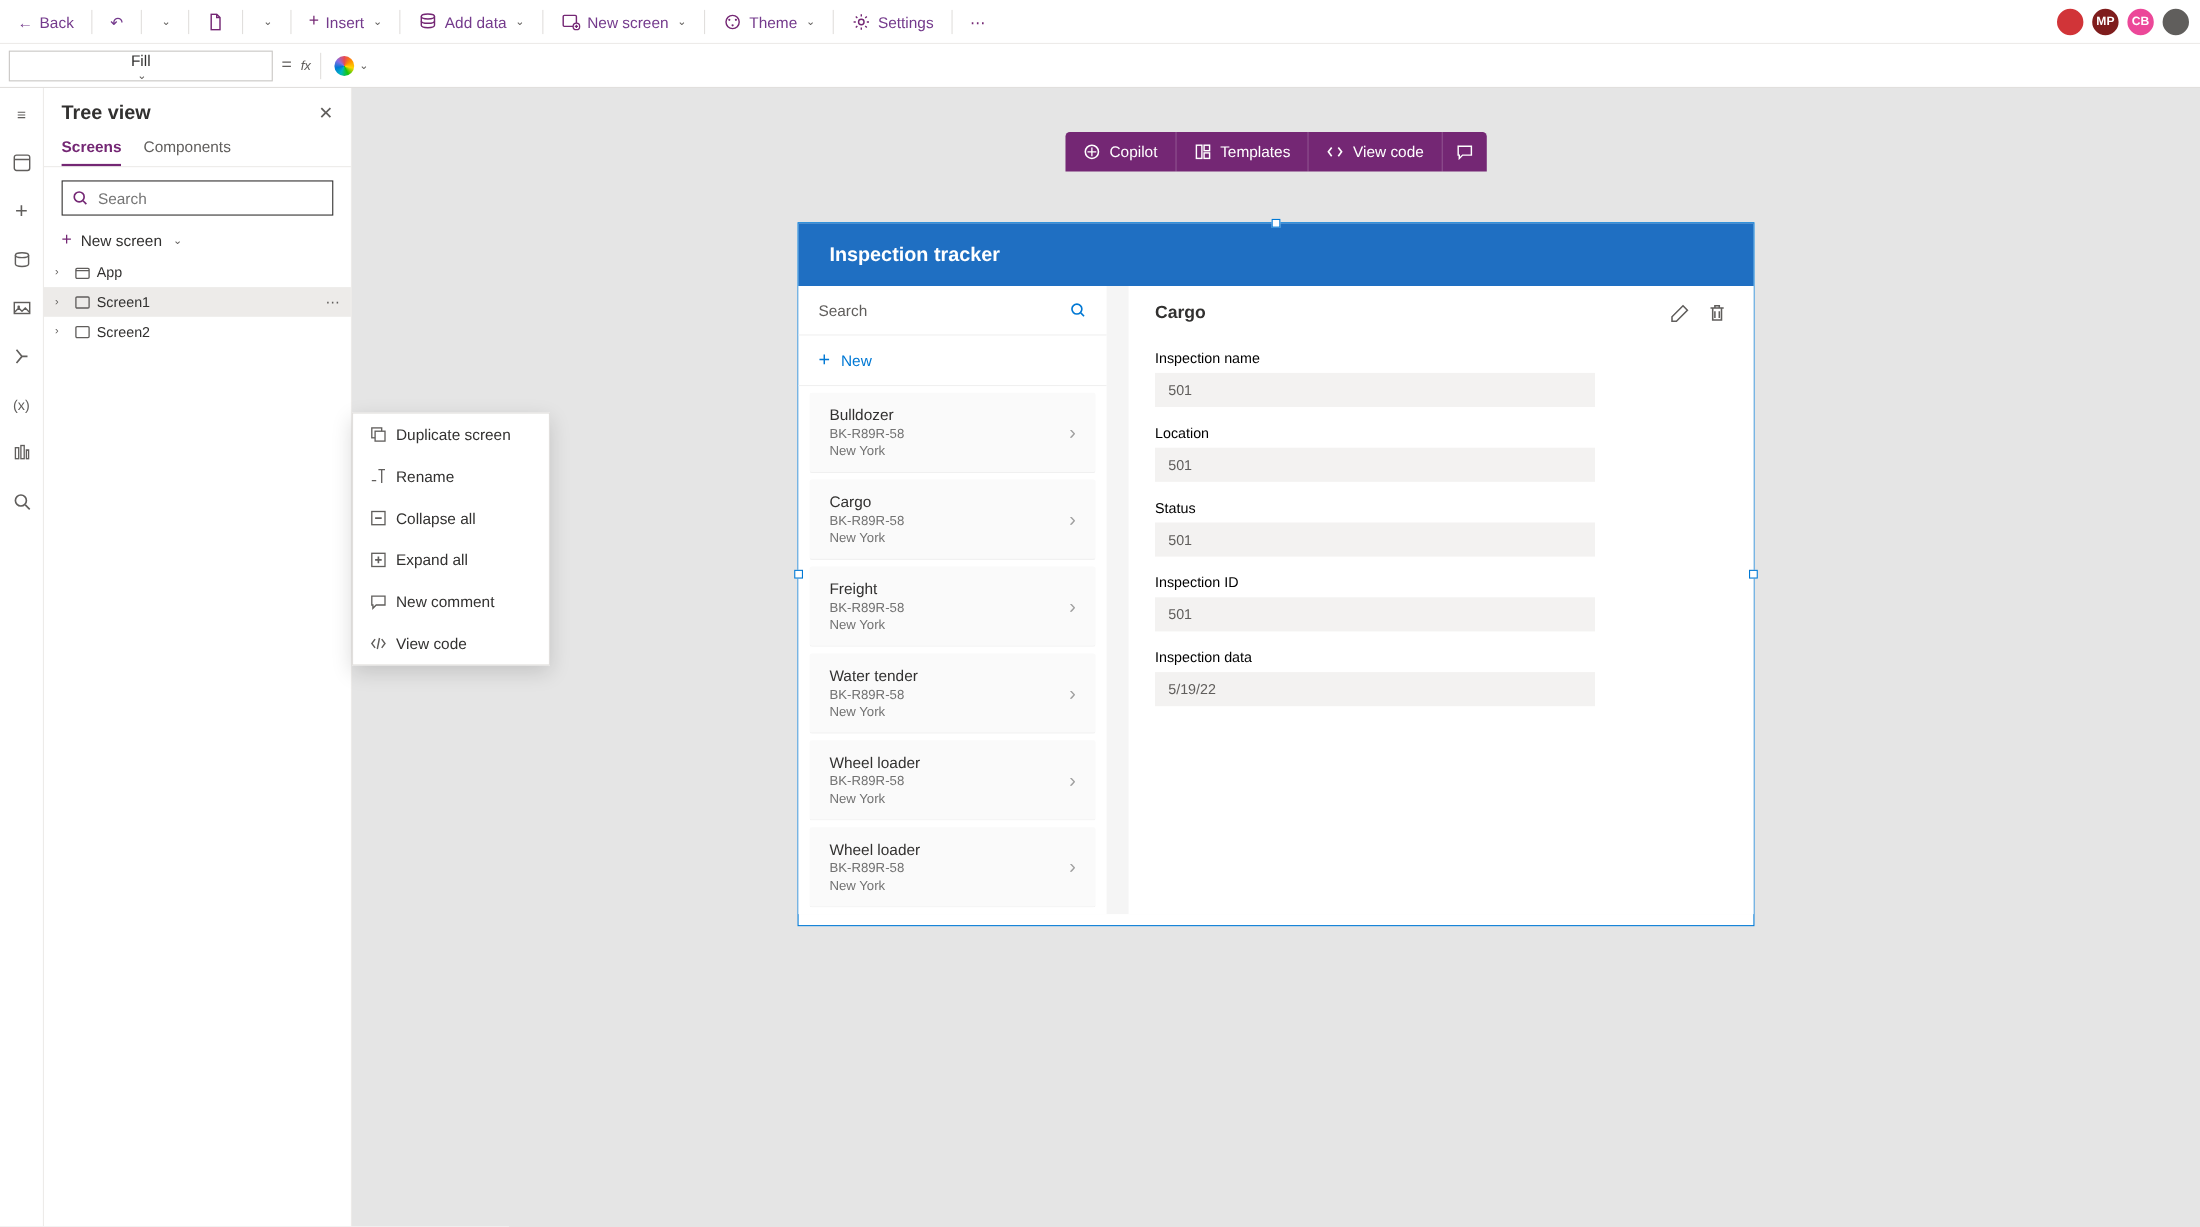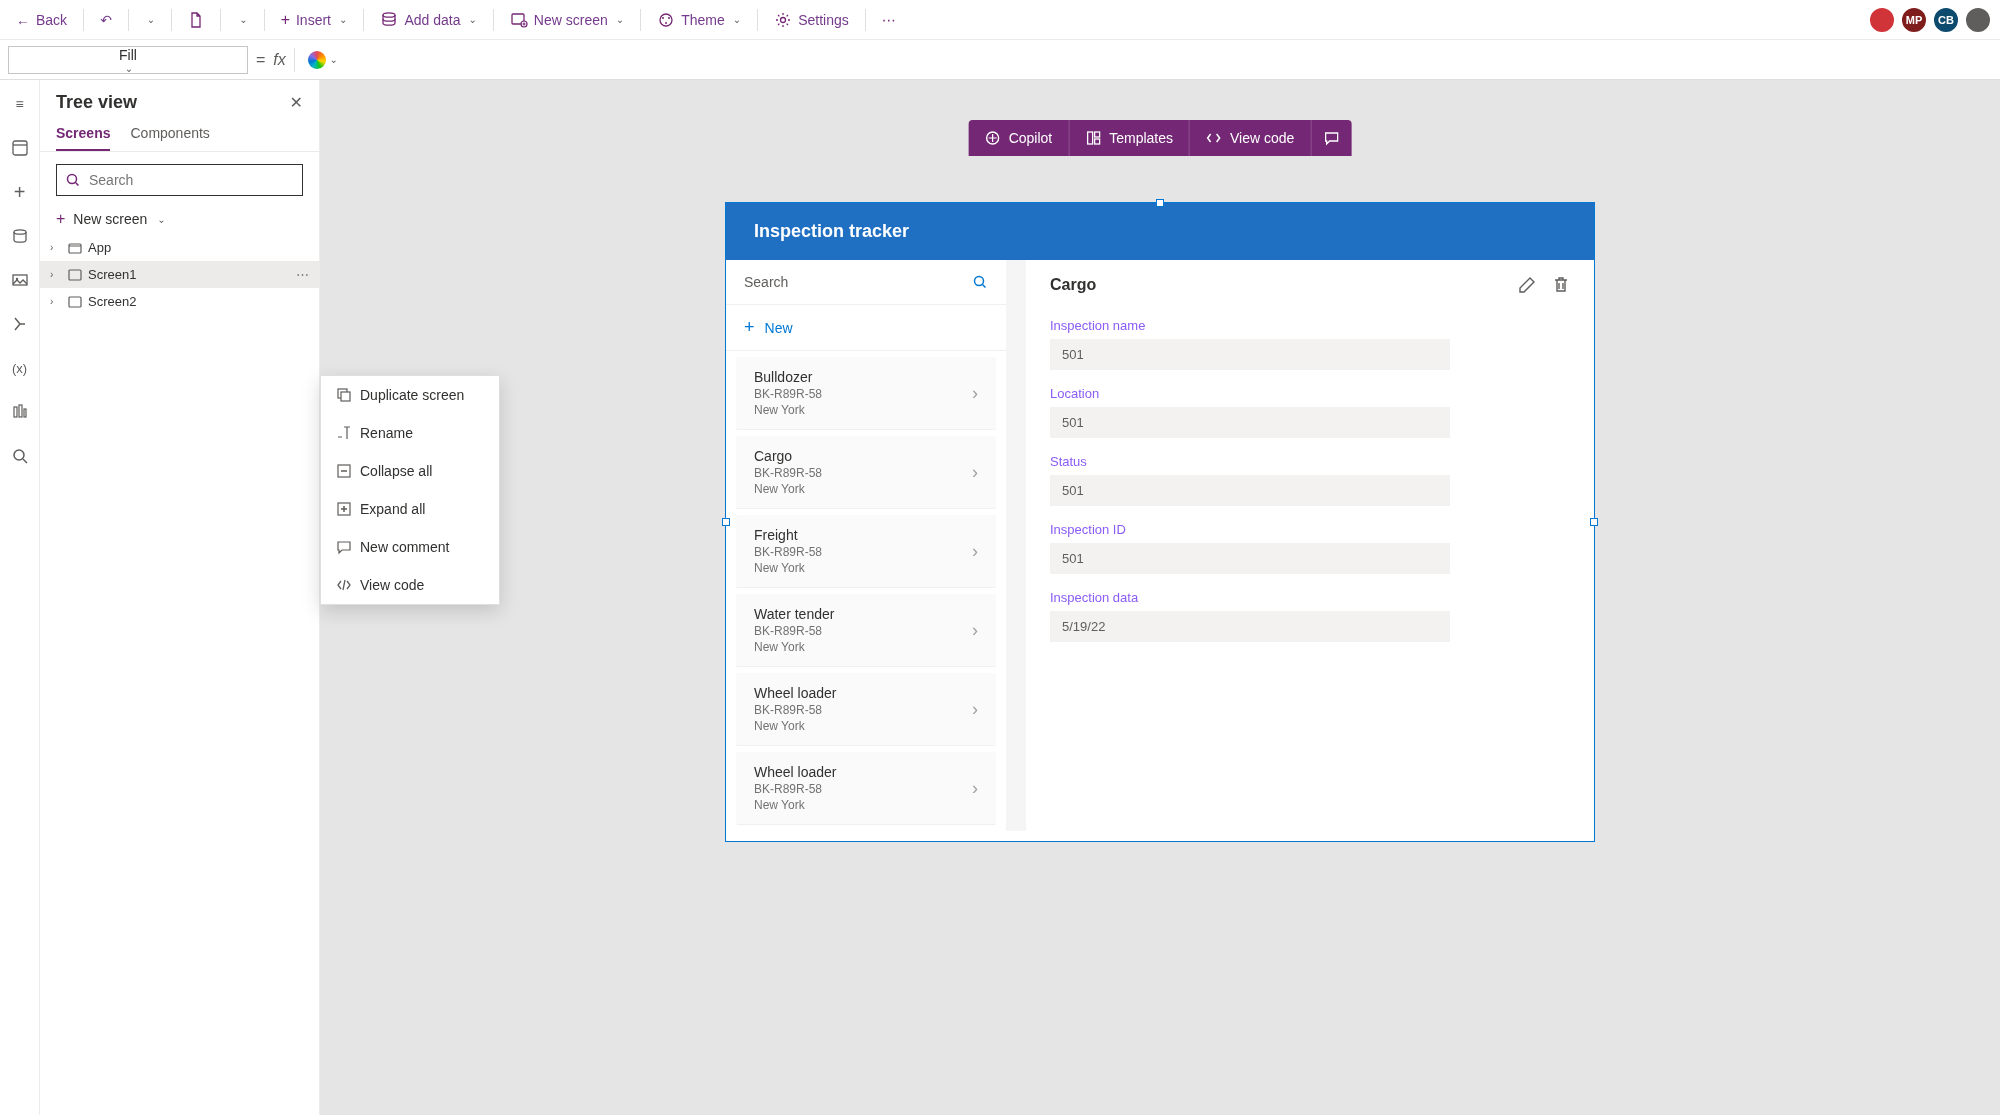--- a/index.html
+++ b/index.html
@@ -10,21 +10,21 @@
 .ribbon-btn { display: flex; align-items: center; gap: 6px; padding: 4px 8px; cursor: pointer; border-radius: 2px; color: #743a8c; font-size: 14px; }
 .ribbon-sep { width: 1px; height: 22px; background: #e1dfdd; margin: 0 4px; }
 .chevron { font-size: 10px; color: #605e5c; margin-left: 2px; }
 .ribbon-right { margin-left: auto; display: flex; gap: 4px; align-items: center; }
 .avatar { width: 28px; height: 28px; border-radius: 50%; display: flex; align-items: center; justify-content: center; font-size: 11px; font-weight: 600; color: #fff; border: 2px solid #fff; }
 
 
 .formula-bar { height: 40px; display: flex; align-items: center; padding: 0 8px; gap: 8px; border-bottom: 1px solid #e1dfdd; }
 .prop-select { width: 240px; height: 28px; border: 1px solid #c8c6c4; padding: 0 8px; display: flex; align-items: center; justify-content: space-between; cursor: pointer; flex-direction: column; }
 .fx-eq { color: #605e5c; font-size: 16px; }
-.fx-label { font-style: italic; color: #605e5c; font-size: 16px; }
+.fx-label { font-style: italic; color: #605e5c; font-size: 12px; }
 .fx-btn { width: 40px; height: 28px; display: flex; align-items: center; justify-content: center; gap: 2px; cursor: pointer; }
 .color-circle { width: 18px; height: 18px; border-radius: 50%; background: conic-gradient(#e74856,#ff8c00,#ffd600,#16c60c,#00b7c3,#0078d4,#886ce4,#e74856); }
 
 
 .body { display: flex; height: calc(100vh - 80px); }
 .left-rail { width: 40px; border-right: 1px solid #edebe9; display: flex; flex-direction: column; align-items: center; padding-top: 8px; gap: 12px; }
 .rail-icon { width: 32px; height: 32px; display: flex; align-items: center; justify-content: center; cursor: pointer; color: #605e5c; border-radius: 2px; }
 
 
 .tree-panel { width: 280px; border-right: 1px solid #edebe9; display: flex; flex-direction: column; position: relative; }
@@ -71,21 +71,21 @@
 .list-item-text .t3 { font-size: 12px; color: #727272; margin-top: 2px; }
 .list-chev { color: #a0a0a0; font-size: 18px; }
 
 .app-right { flex: 1; background: #fff; padding: 0; }
 .detail-header { display: flex; align-items: center; justify-content: space-between; padding: 16px 24px; }
 .detail-title { font-size: 16px; font-weight: 600; }
 .detail-actions { display: flex; gap: 16px; color: #605e5c; }
 .detail-actions span { cursor: pointer; }
 .detail-body { padding: 8px 24px 24px; }
 .field { margin-bottom: 16px; }
-.field-label { font-size: 13px; color: #8b5cf6; margin-bottom: 6px; }
+.field-label { font-size: 13px; color: #000000; margin-bottom: 6px; }
 .field-val { background: #f3f2f1; padding: 8px 12px; font-size: 13px; color: #605e5c; width: 400px; }
 
 svg { display: block; }
 </style>
 </head>
 <body>
 
 <div class="ribbon">
   <div class="ribbon-btn">
     <span>←</span>
@@ -155,21 +155,21 @@
     <span>Settings</span>
   </div>
   <div class="ribbon-sep"></div>
   <div class="ribbon-btn">
       <span style="color:#742774">⋯</span>
     </div>
 
   <div class="ribbon-right">
     <div class="avatar" style="background:#d13438"></div>
     <div class="avatar" style="background:#7f1d1d">MP</div>
-    <div class="avatar" style="background:#0c4a6e">CB</div>
+    <div class="avatar" style="background:#ec4899">CB</div>
     <div class="avatar" style="background:#605e5c"></div>
   </div>
 </div>
 
 <div class="formula-bar">
   <div class="prop-select">
     <span>Fill</span>
     <span class="chevron">⌄</span>
   </div>
   <span class="fx-eq">=</span>

